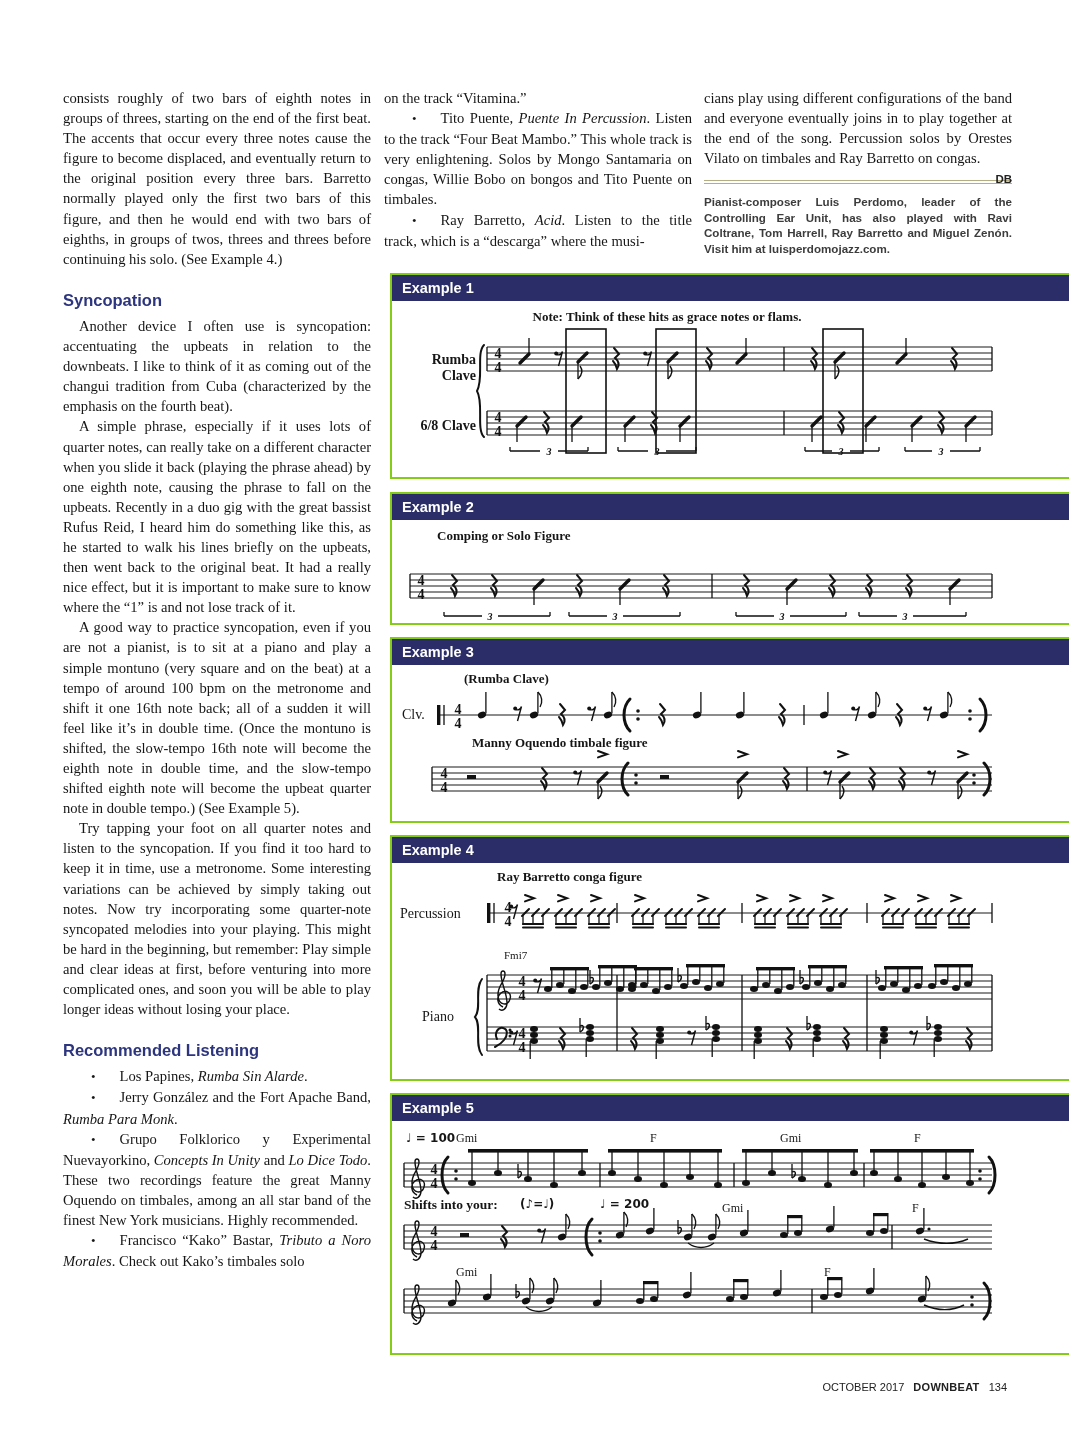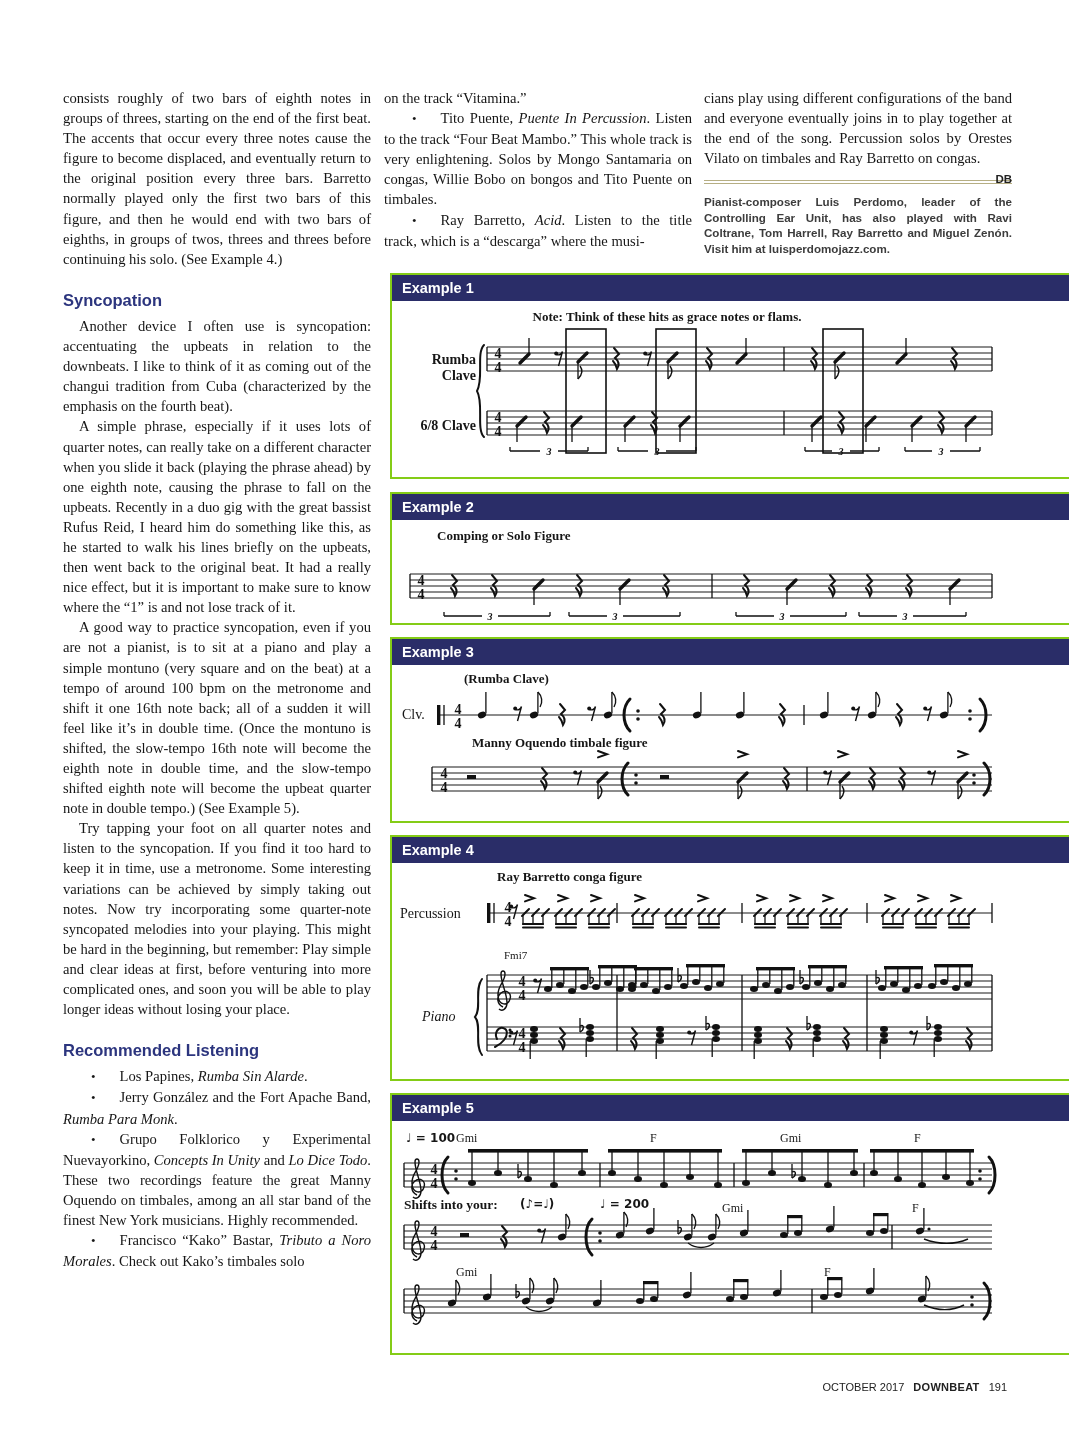--- a/index.html
+++ b/index.html
@@ -366,21 +366,21 @@
     </div>
   </section>
 
   
   <section class="ex" style="top:835px;height:246px;">
     <div class="ex-head">Example 4</div>
     <div class="ex-body" style="height:216px;">
       <div class="mcap" style="left:105px;top:6px;">Ray Barretto conga figure</div>
       <div class="mlab plain" style="left:8px;top:43px;">Percussion</div>
       <div class="chord" style="left:112px;top:86px;font-size:11px;">Fmi7</div>
-      <div class="mlab plain" style="left:30px;top:146px;font-style:italic;">Piano</div>
+      <div class="mlab plain" style="left:30px;top:146px;">Piano</div>
       <svg width="610" height="216">
         <line class="sl" x1="95" y1="50" x2="600" y2="50"></line>
         <g>
           <rect class="fl" x="95" y="40" width="3.4" height="20"></rect>
             <line class="bl" x1="102" y1="40" x2="102" y2="60"></line>
           <line class="bl" x1="225" y1="40" x2="225" y2="60"></line>
             <line class="bl" x1="350" y1="40" x2="350" y2="60"></line>
           <line class="bl" x1="475" y1="40" x2="475" y2="60"></line>
             <line class="bl" x1="600" y1="40" x2="600" y2="60"></line>
         </g>
@@ -612,16 +612,16 @@
           <circle class="fl" cx="580" cy="176" r="1.8"></circle>
             <circle class="fl" cx="580" cy="184" r="1.8"></circle>
             <path class="th3" d="M592,162 C600,170 600,190 592,198"></path>
         </g>
       </svg>
     </div>
   </section>
 
   
   <div class="footer">
-    <span>OCTOBER 2017</span><span class="mag">DOWNBEAT</span><span class="pg">191</span>
+    <span>OCTOBER 2017</span><span class="mag">DOWNBEAT</span><span class="pg">134</span>
   </div>
 
 </div>
 
 </body></html>

